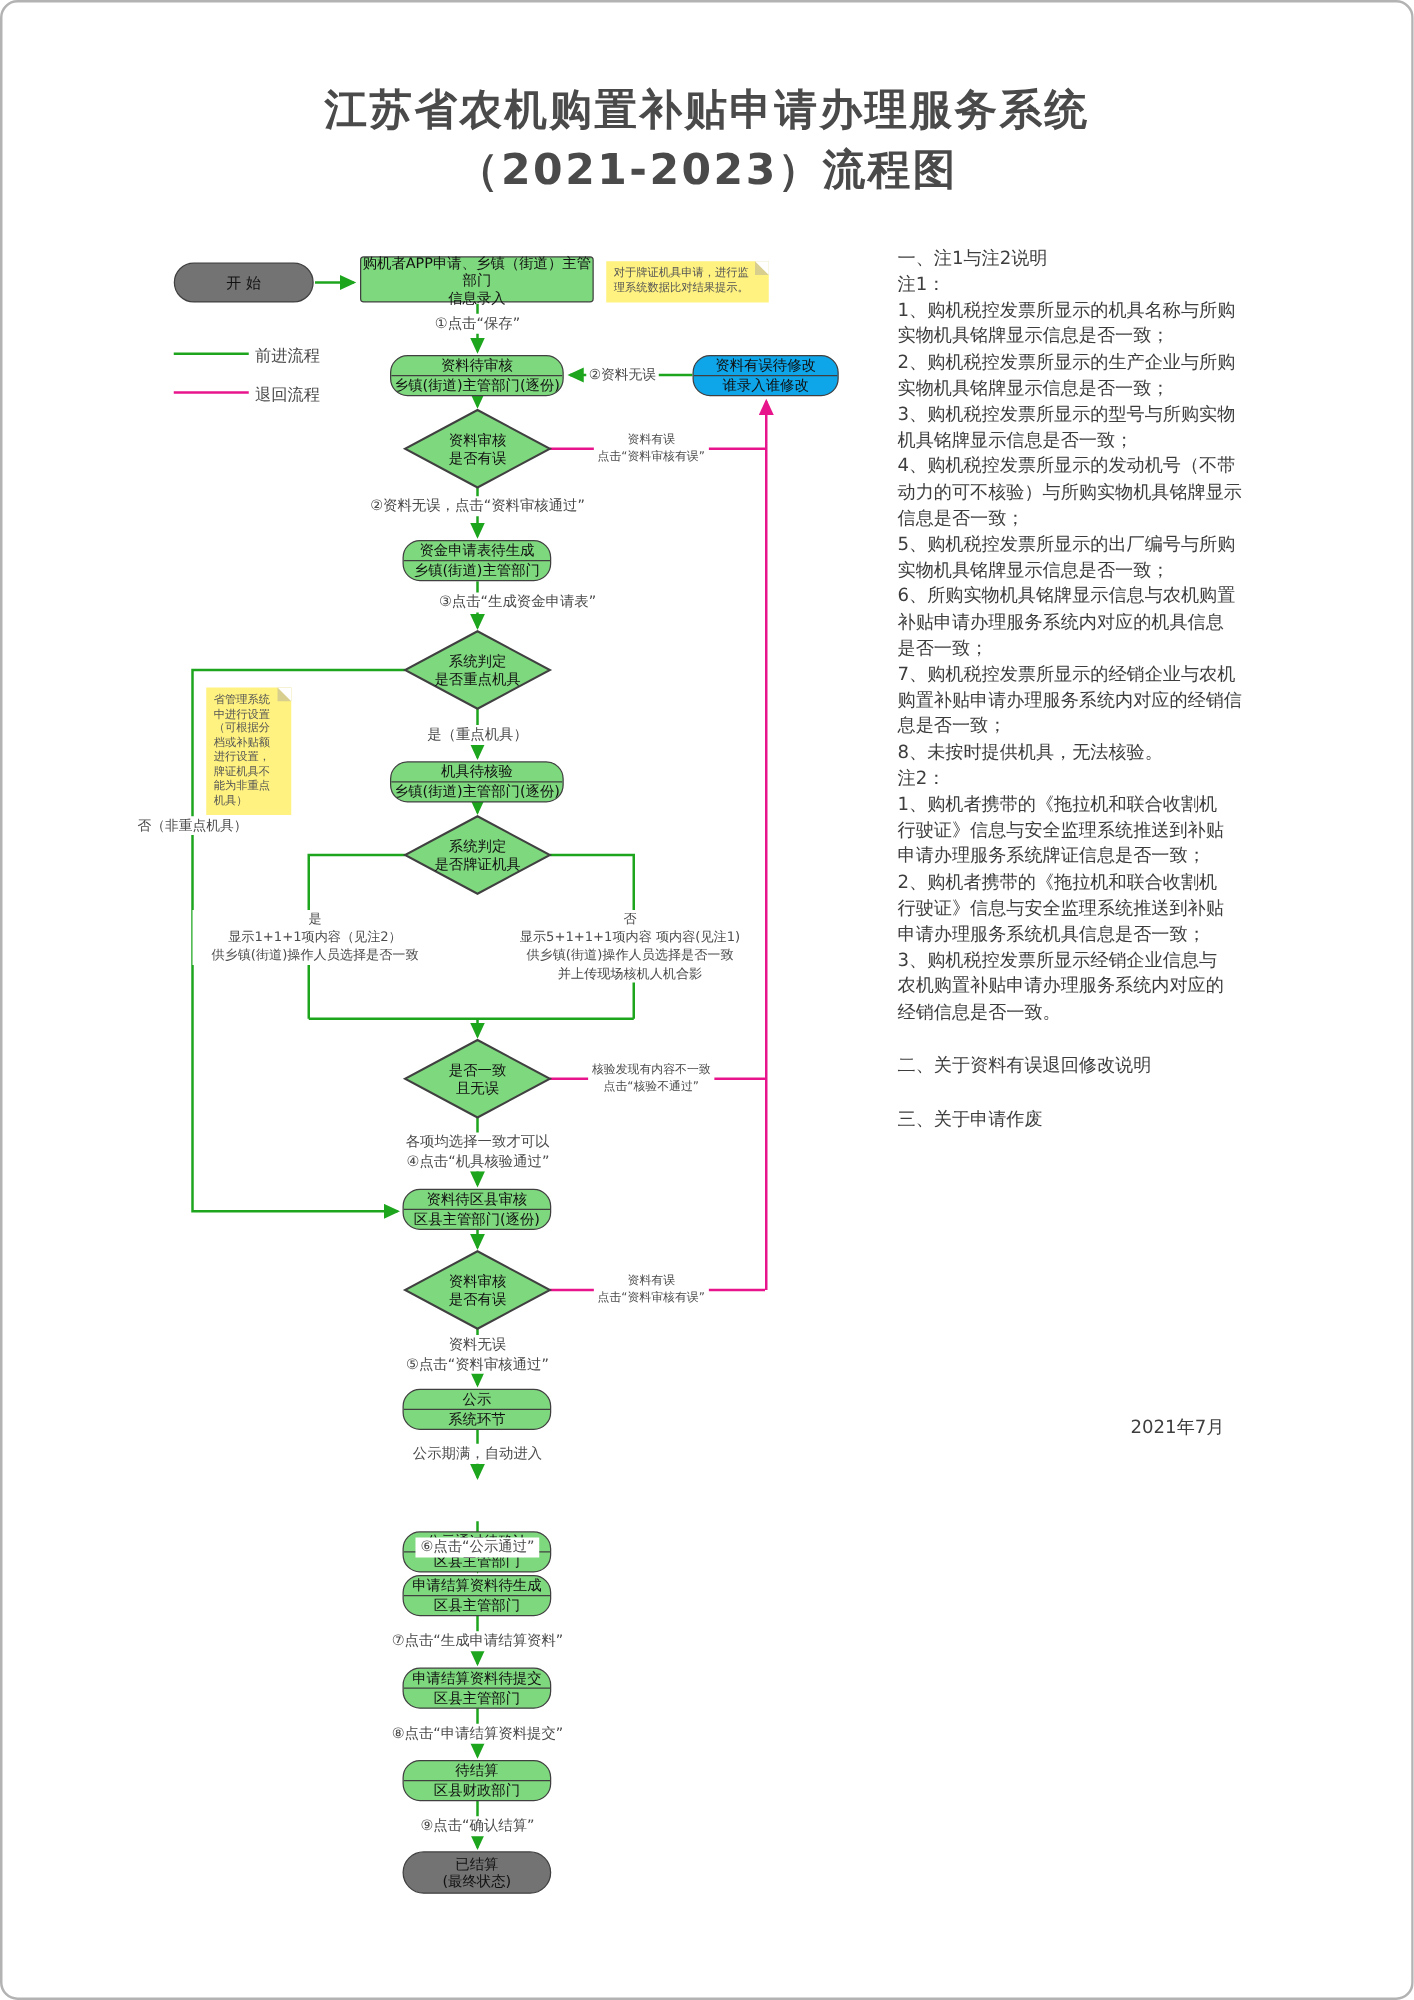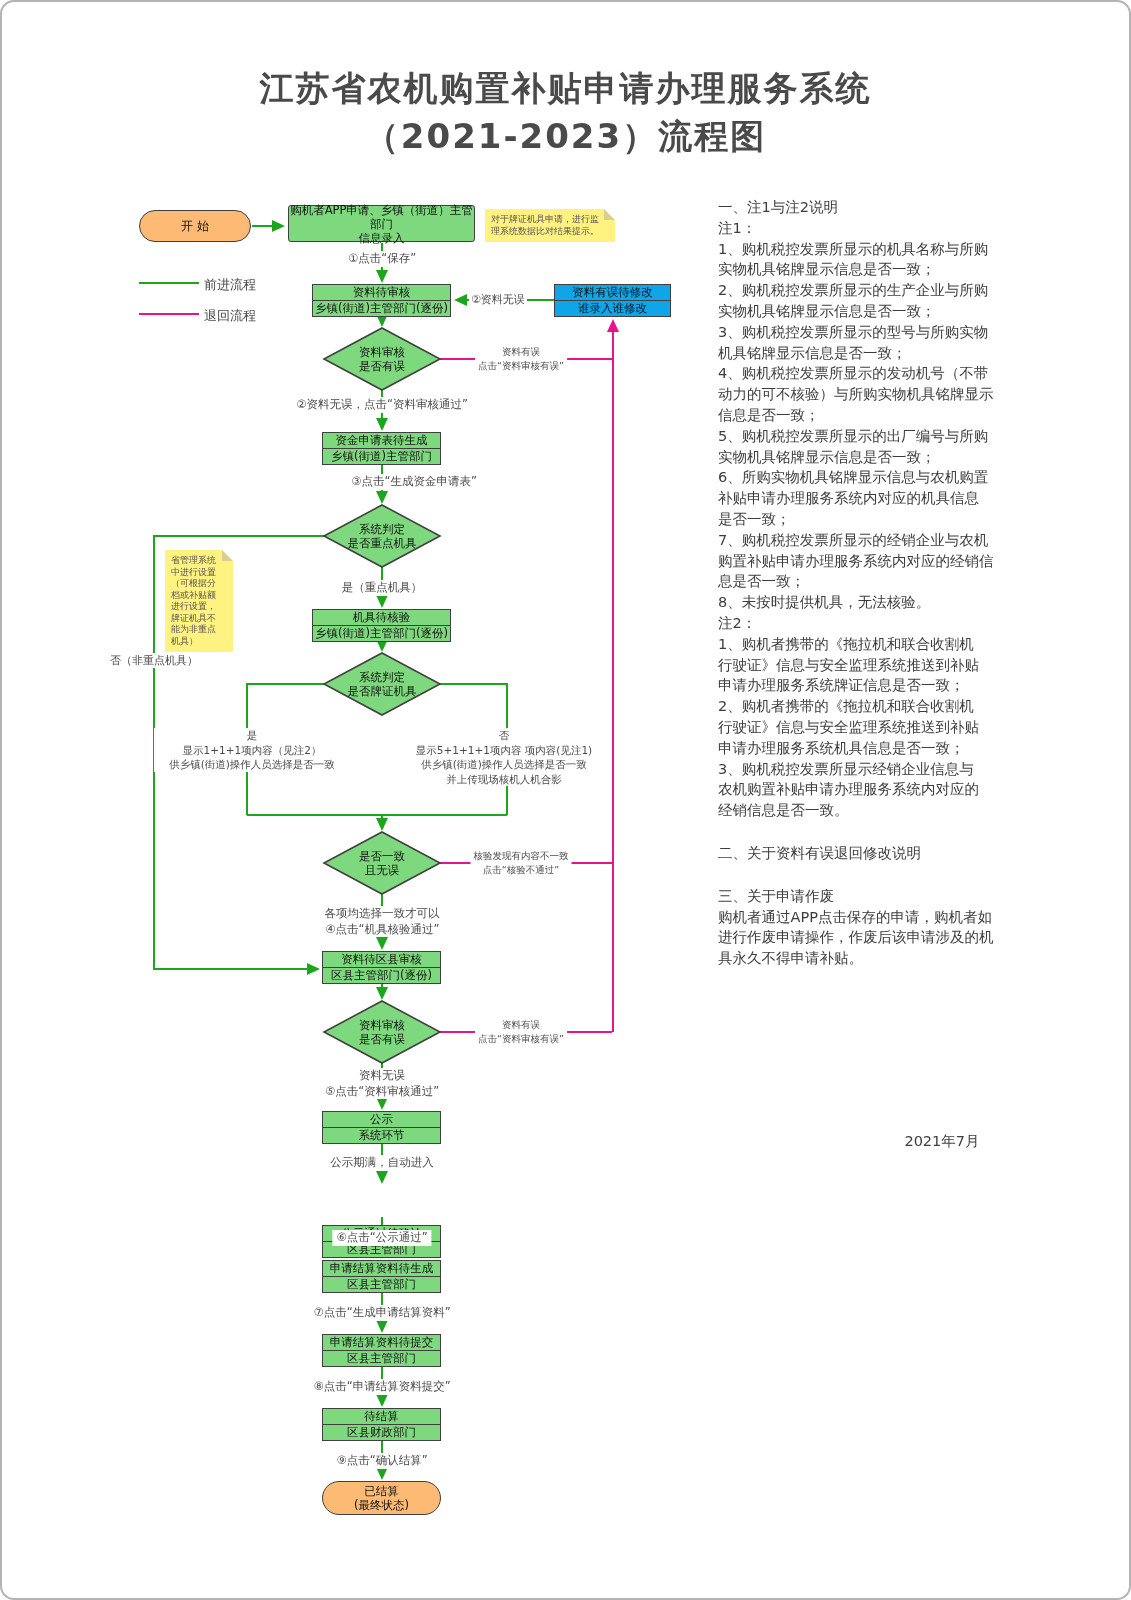--- a/index.html
+++ b/index.html
@@ -1,22 +1,22 @@
 <!DOCTYPE html>
 <html><head>
 <meta charset="utf-8">
 <style>
   html,body{margin:0;padding:0;background:#fff;}
   body{width:1131px;height:1600px;position:relative;font-family:"DejaVu Sans","Liberation Sans",sans-serif;}
   .canvas{position:absolute;left:0;top:0;width:1127px;height:1596px;background:#fff;border:2px solid #b3b3b3;border-radius:14px;overflow:hidden;}
   .page-title{position:absolute;left:0;top:62px;width:1127px;text-align:center;font-size:34px;line-height:48px;font-weight:bold;color:#4a4a4a;letter-spacing:2px;white-space:pre-line;z-index:3;}
   svg.wires{position:absolute;left:0;top:0;z-index:1;}
-  .ellipse{position:absolute;background:#fdba74;border:1.6px solid #404040;border-radius:50px;display:flex;align-items:center;justify-content:center;text-align:center;font-size:12px;color:#111;z-index:2;white-space:pre-line;line-height:14px;}
+  .ellipse{position:absolute;background:#737373;border:1.6px solid #404040;border-radius:50px;display:flex;align-items:center;justify-content:center;text-align:center;font-size:12px;color:#111;z-index:2;white-space:pre-line;line-height:14px;}
   .rect-node{position:absolute;background:#7ED87E;border:1.6px solid #404040;border-radius:3px;display:flex;align-items:center;justify-content:center;text-align:center;font-size:11.5px;line-height:14px;color:#111;z-index:2;white-space:pre-line;}
-  .split-box{position:absolute;background:#7ED87E;border:1.6px solid #404040;border-radius:0;z-index:2;overflow:hidden;}
+  .split-box{position:absolute;background:#7ED87E;border:1.6px solid #404040;border-radius:14px;z-index:2;overflow:hidden;}
   .split-box .row{height:15px;line-height:15px;text-align:center;font-size:11.5px;color:#111;white-space:nowrap;}
   .split-box .row + .row{border-top:1.4px solid #404040;}
   .split-box.orange{background:#0ea5e9;}
   .d-label{position:absolute;display:flex;align-items:center;justify-content:center;text-align:center;font-size:11.5px;line-height:14px;color:#111;white-space:pre-line;z-index:2;}
   .step-label{position:absolute;transform:translateX(-50%);background:#fff;padding:0 4px;font-size:11.5px;line-height:15.5px;color:#4a4a4a;text-align:center;white-space:pre-line;z-index:3;}
   .branch-label{position:absolute;transform:translateX(-50%);background:#fff;padding:0 3px;font-size:10.5px;line-height:14.5px;color:#4a4a4a;text-align:center;white-space:pre-line;z-index:3;}
   .pink-label{position:absolute;transform:translateX(-50%);background:#fff;padding:0 3px;font-size:9.5px;line-height:13.5px;color:#4a4a4a;text-align:center;white-space:pre-line;z-index:3;}
   .plain-label{position:absolute;background:#fff;padding:0 2px;font-size:11px;line-height:15px;color:#4a4a4a;white-space:nowrap;z-index:3;}
   .sticky{position:absolute;background:#FFF280;color:#555;font-size:9px;line-height:11.5px;padding:5px 6px;white-space:pre-line;z-index:2;}
   .sticky::after{content:"";position:absolute;top:0;right:0;width:0;height:0;border-style:solid;border-width:0 11px 11px 0;border-color:#ffffff #ffffff #d8cf8e #ffffff;}
@@ -230,20 +230,17 @@
 农机购置补贴申请办理服务系统内对应的
 经销信息是否一致。</div>
       </div>
 
       <div class="note-section">
         <div class="sec-title">二、关于资料有误退回修改说明</div>
       </div>
 
       <div class="note-section">
         <div class="sec-title">三、关于申请作废</div>
-        <div class="note-body">购机者通过APP点击保存的申请，购机者如
-进行作废申请操作，作废后该申请涉及的机
-具永久不得申请补贴。</div>
       </div>
     </div>
   <div class="date-label">2021年7月</div>
 
 </div>
 
 </body></html>

